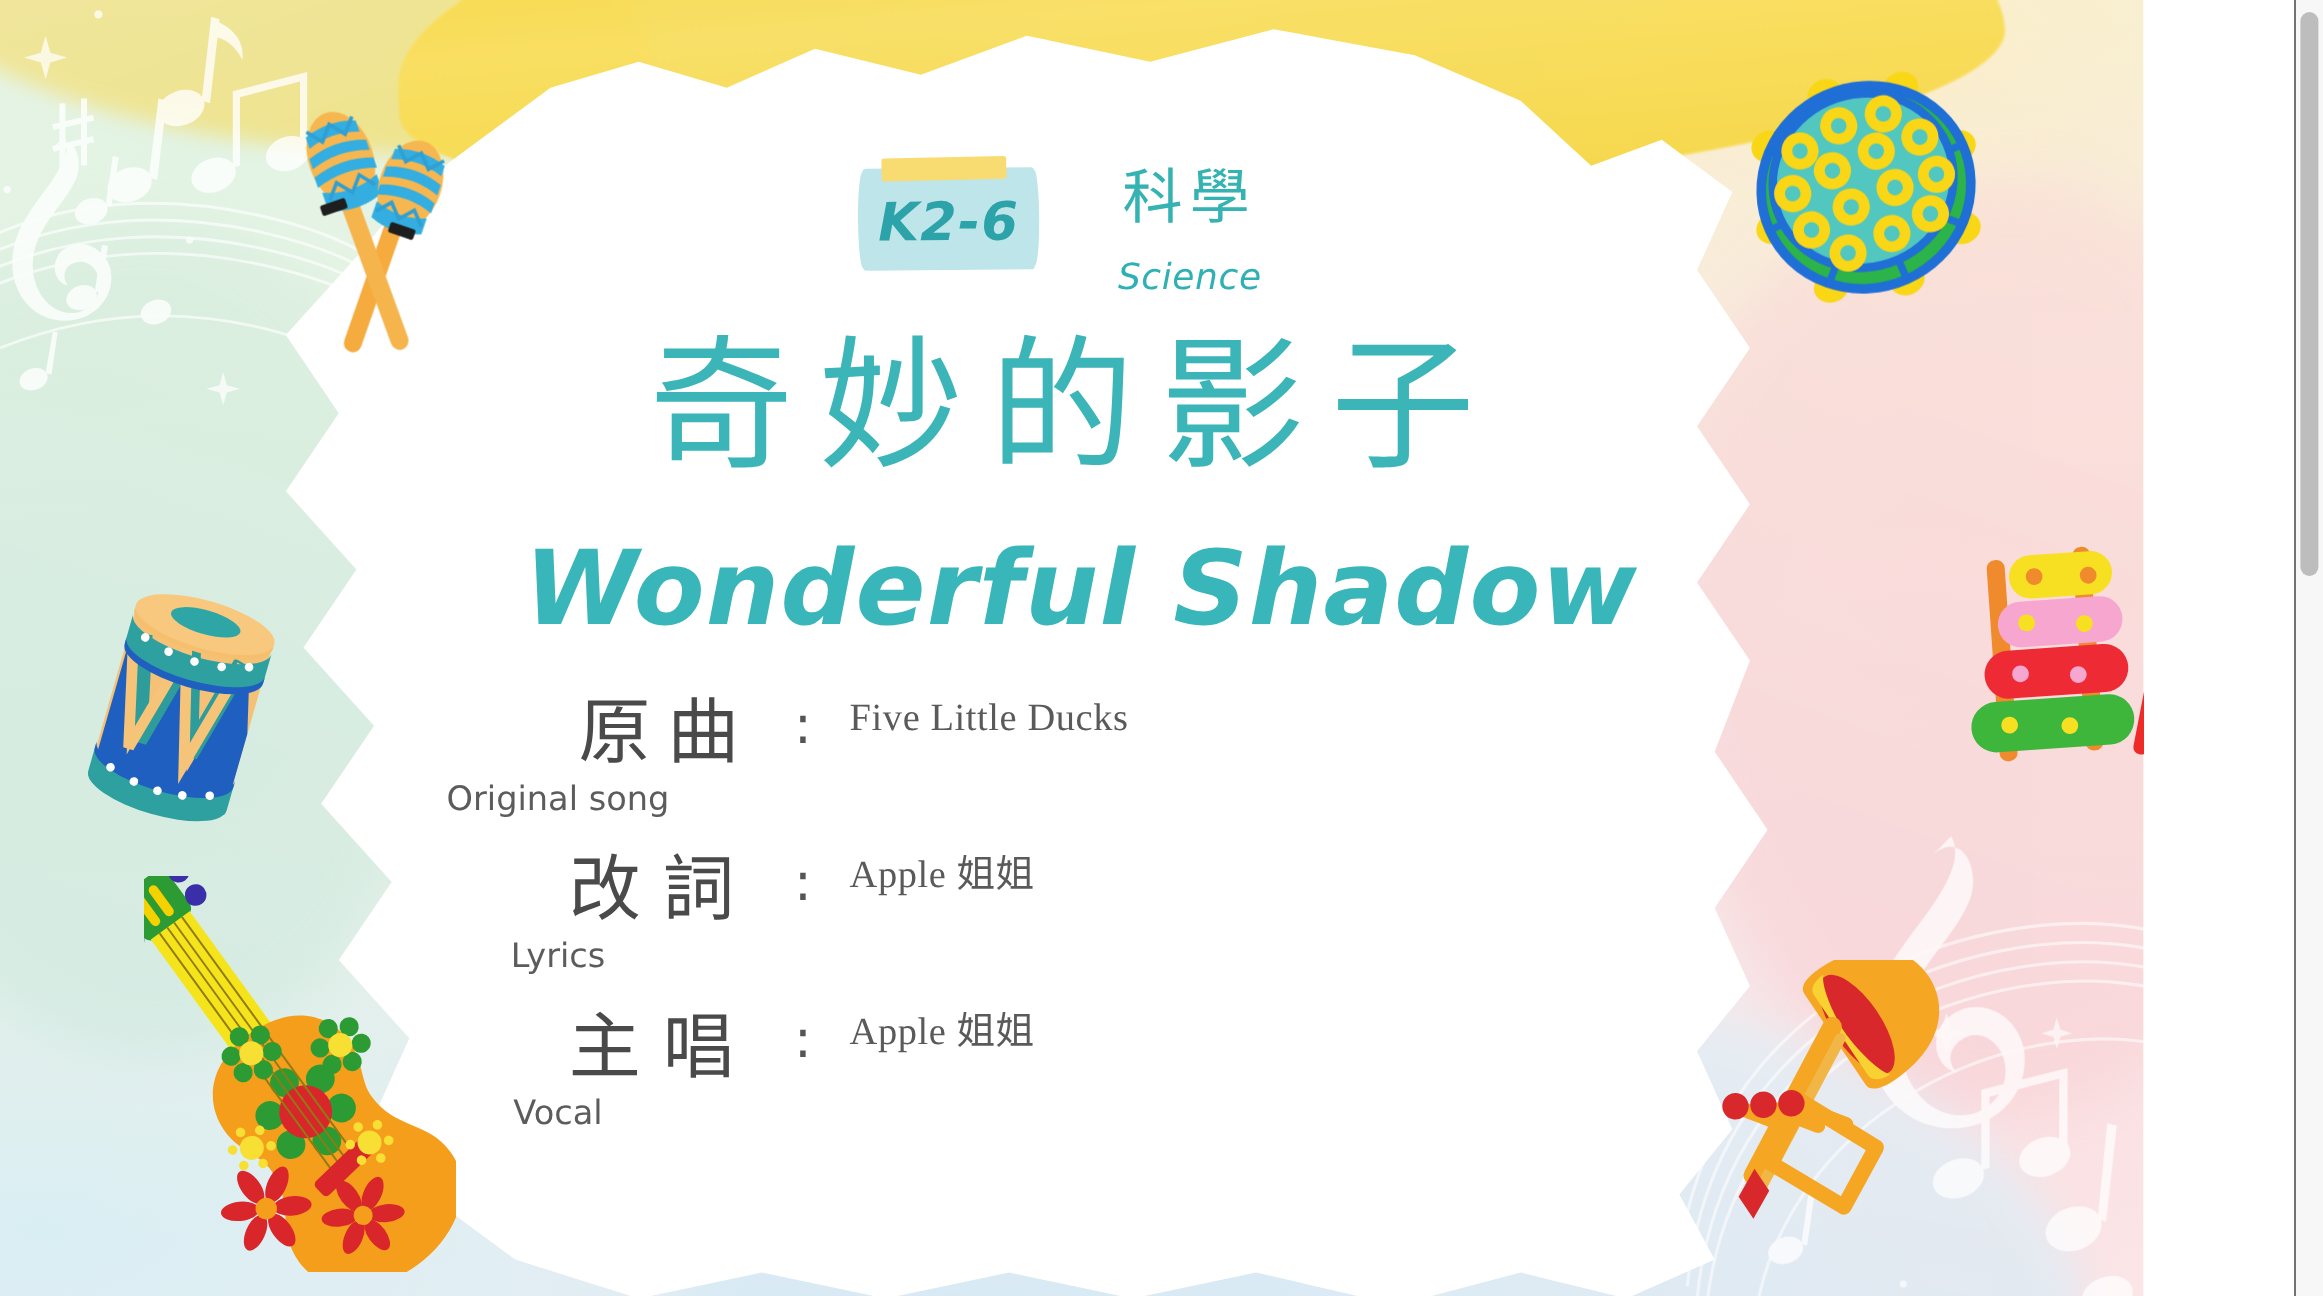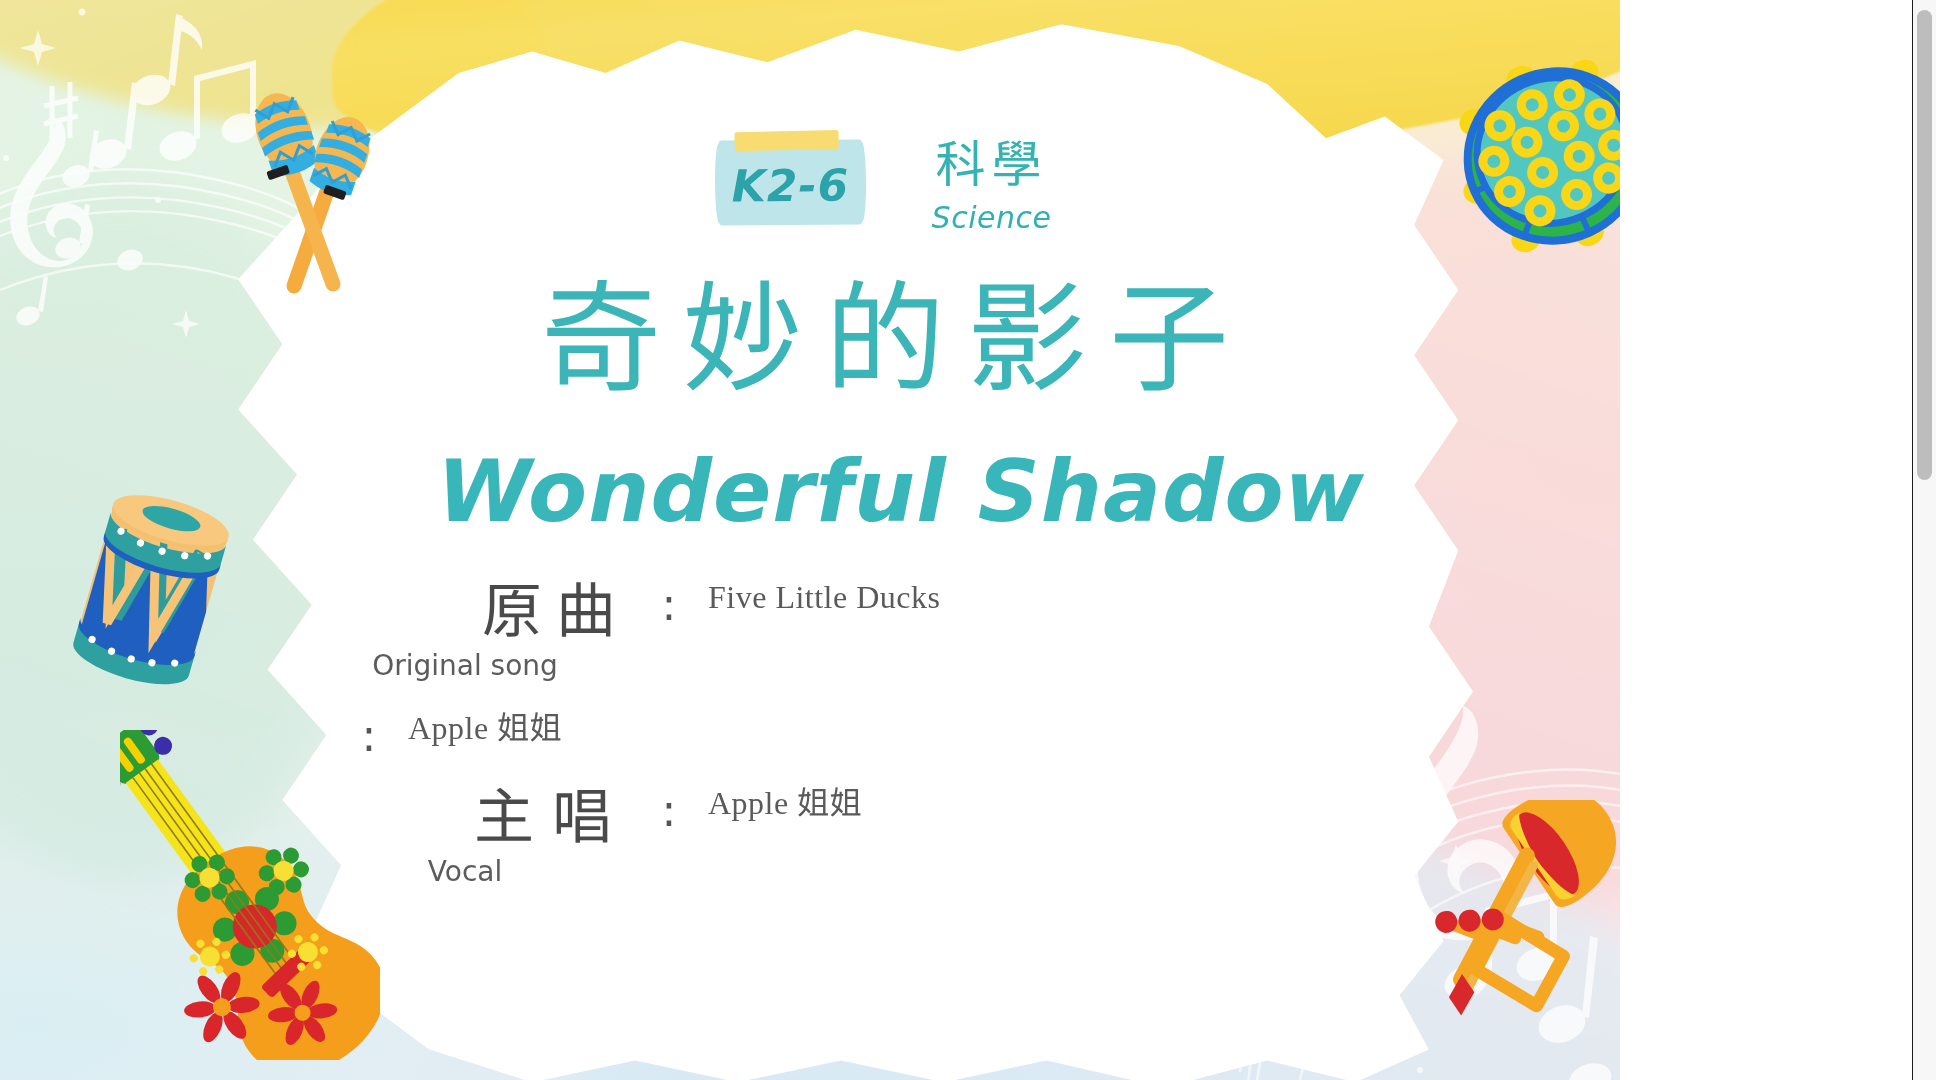--- a/index.html
+++ b/index.html
@@ -16,21 +16,21 @@
   #stage {
     position:relative;
     width:1936px; height:1080px;
     overflow:hidden;
   }
 
   
   #slide {
     position:absolute;
     left:0; top:0;
-    width:1620px; height:1080px;
+    width:1786px; height:1080px;
     overflow:hidden;
     background:
       radial-gradient(120% 90% at 8% 12%,  #e2f3e4 0%, rgba(226,243,228,0) 55%),
       radial-gradient(90% 70% at 4% 55%,   #dff0e6 0%, rgba(223,240,230,0) 60%),
       radial-gradient(70% 60% at 2% 95%,   #d9eef4 0%, rgba(217,238,244,0) 62%),
       radial-gradient(80% 70% at 50% 102%, #dcecf6 0%, rgba(220,236,246,0) 60%),
       radial-gradient(85% 80% at 96% 88%,  #fbe2e4 0%, rgba(251,226,228,0) 60%),
       radial-gradient(90% 70% at 99% 45%,  #fae6e3 0%, rgba(250,230,227,0) 62%),
       radial-gradient(95% 85% at 88% 4%,   #fbeec9 0%, rgba(251,238,201,0) 60%),
       linear-gradient(160deg,#f7f3df 0%, #eef6ea 30%, #f2f0ef 62%, #fbeef0 100%);
@@ -153,21 +153,21 @@
     font-family:"DejaVu Sans", sans-serif;
     margin-top:6px;
   }
 
   #subject-block { text-align:center; padding-top:-4px; }
   #subject-zh {
     color:#35b2b2;
     font-size:50px; line-height:1;
     font-family:"DejaVu Serif", serif;
     letter-spacing:6px;
-    margin-bottom:10px;
+    margin-bottom:24px;
   }
   #subject-en {
     color:#2fb0b3;
     font-size:30px; font-weight:400; font-style:italic;
     letter-spacing:.5px;
     font-family:"DejaVu Sans", sans-serif;
   }
 
   
   #title-zh {
@@ -392,20 +392,24 @@
       <div class="credit-row row-original">
         <div class="credit-label">
           <div class="credit-zh">原曲</div>
           <div class="credit-en">Original song</div>
         </div>
         <div class="credit-colon">:</div>
         <div class="credit-value">Five Little Ducks</div>
       </div>
 
       <div class="credit-row row-lyrics">
+        <div class="credit-label">
+          <div class="credit-zh">改詞</div>
+          <div class="credit-en">Lyrics</div>
+        </div>
         <div class="credit-colon">:</div>
         <div class="credit-value">Apple 姐姐</div>
       </div>
 
       <div class="credit-row row-vocal">
         <div class="credit-label">
           <div class="credit-zh">主唱</div>
           <div class="credit-en">Vocal</div>
         </div>
         <div class="credit-colon">:</div>

